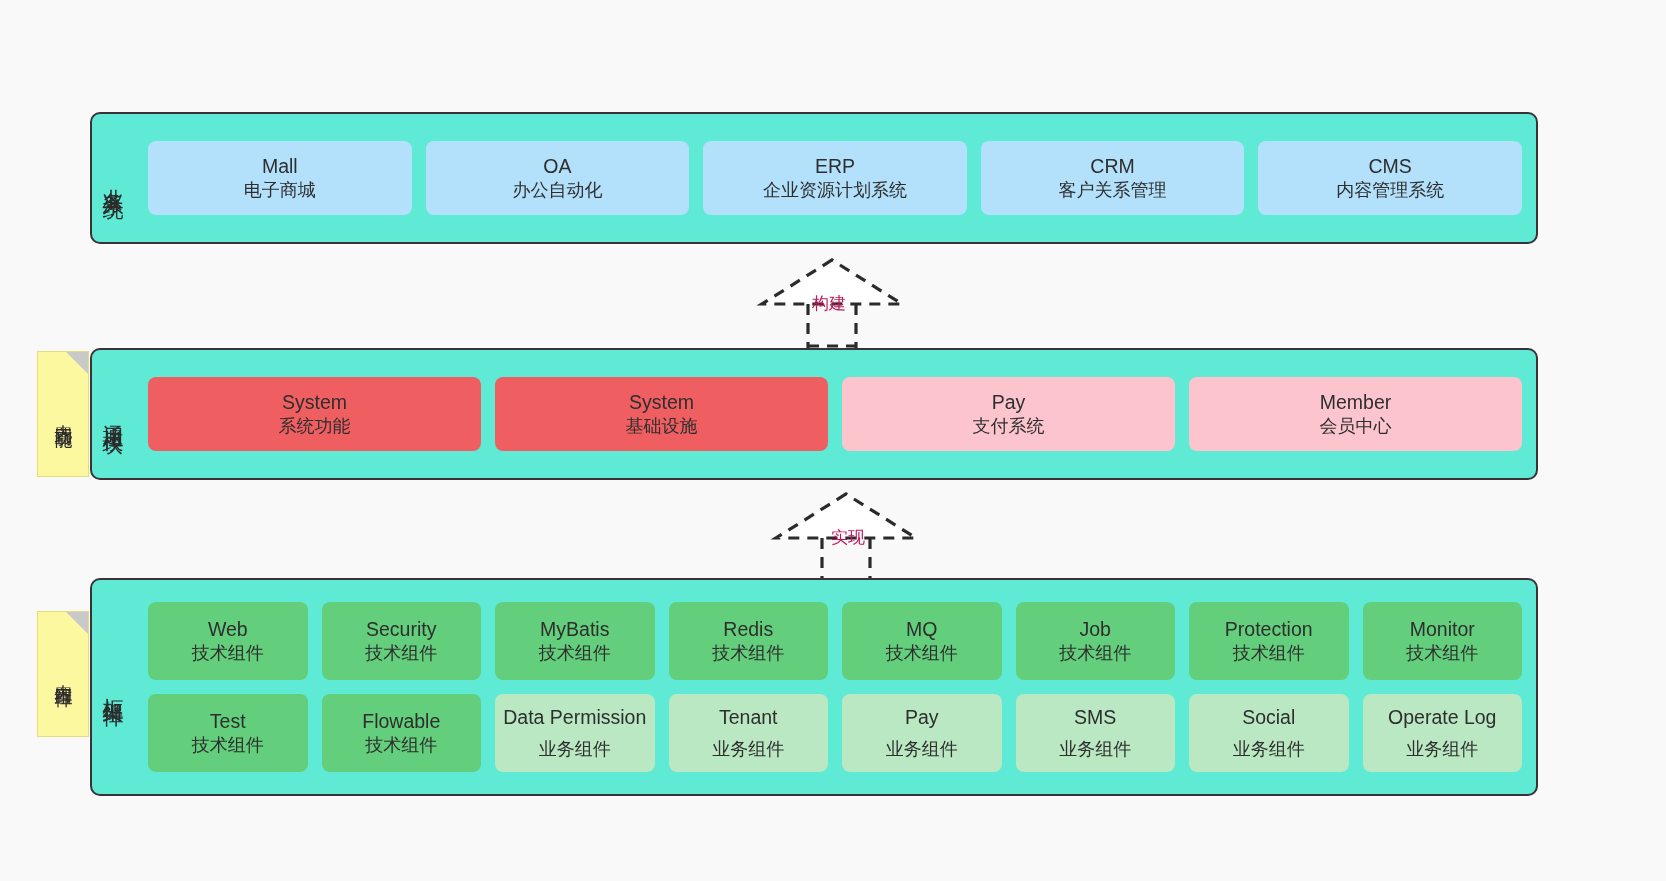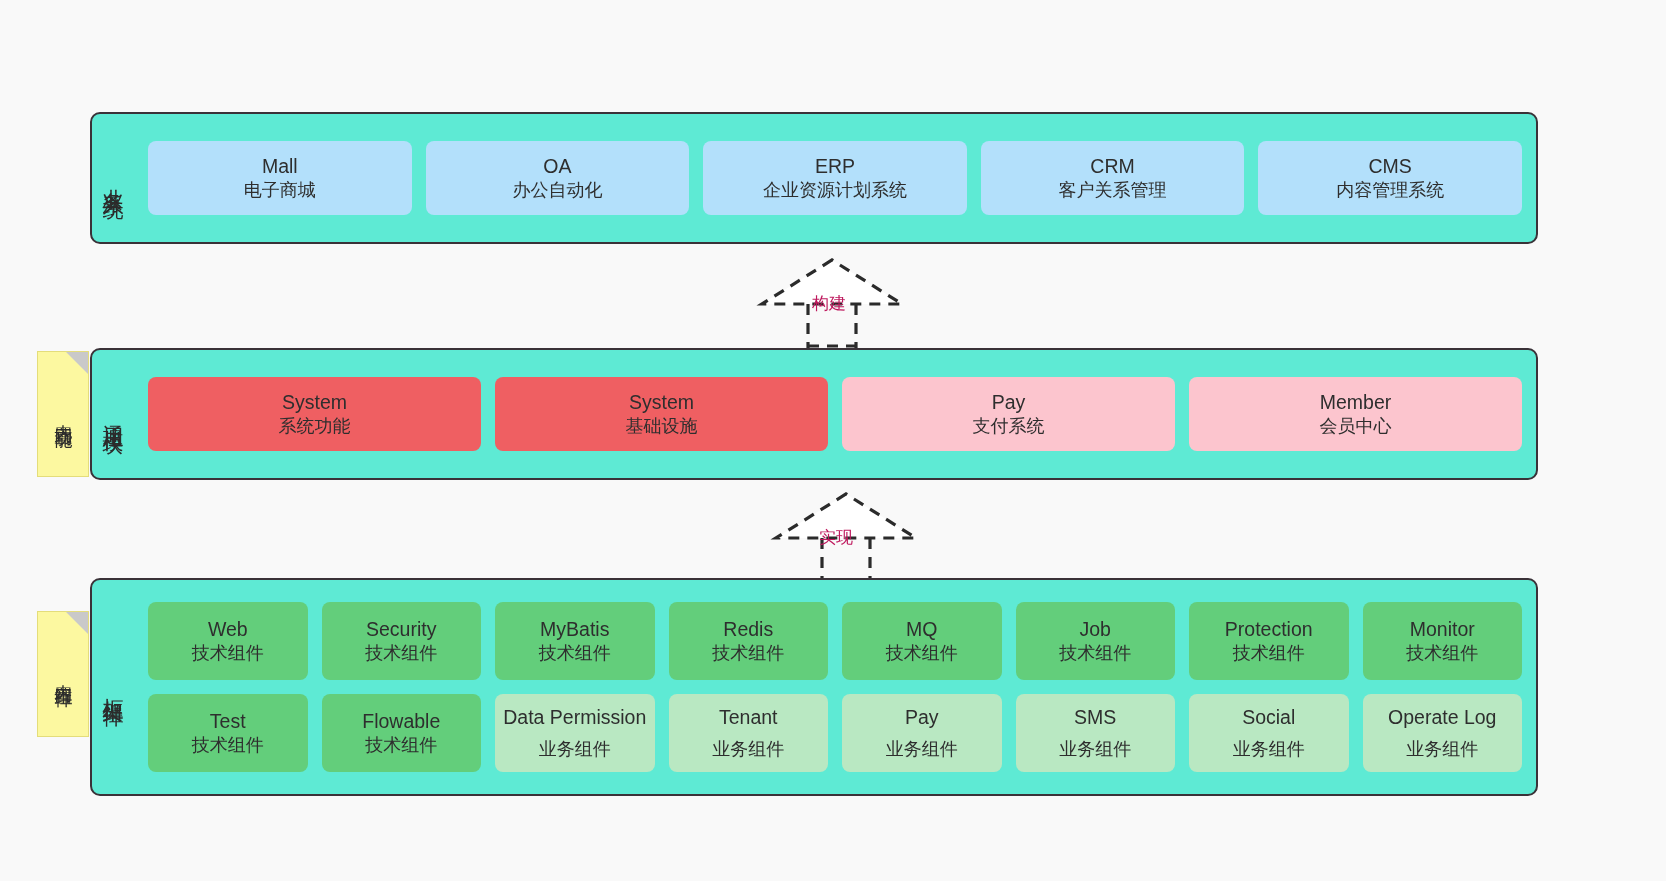--- a/index.html
+++ b/index.html
@@ -111,21 +111,21 @@
   .arrow-label {
     position: absolute;
     font-size: 17px;
     color: #be185d;
     background: transparent;
     white-space: nowrap;
   }
   #arrow-build { left: 752px; top: 256px; width: 160px; height: 92px; }
   #arrow-build .arrow-label { left: 60px; top: 36px; }
   #arrow-impl  { left: 766px; top: 490px; width: 160px; height: 92px; }
-  #arrow-impl  .arrow-label { left: 53px; top: 36px; }
+  #arrow-impl  .arrow-label { left: 65px; top: 36px; }
 </style>
 </head>
 <body>
 
 <div id="canvas">
 
   <div class="layer" id="layer-business">
     <div class="layer-title">
       <span>业务系统</span>
     </div>

